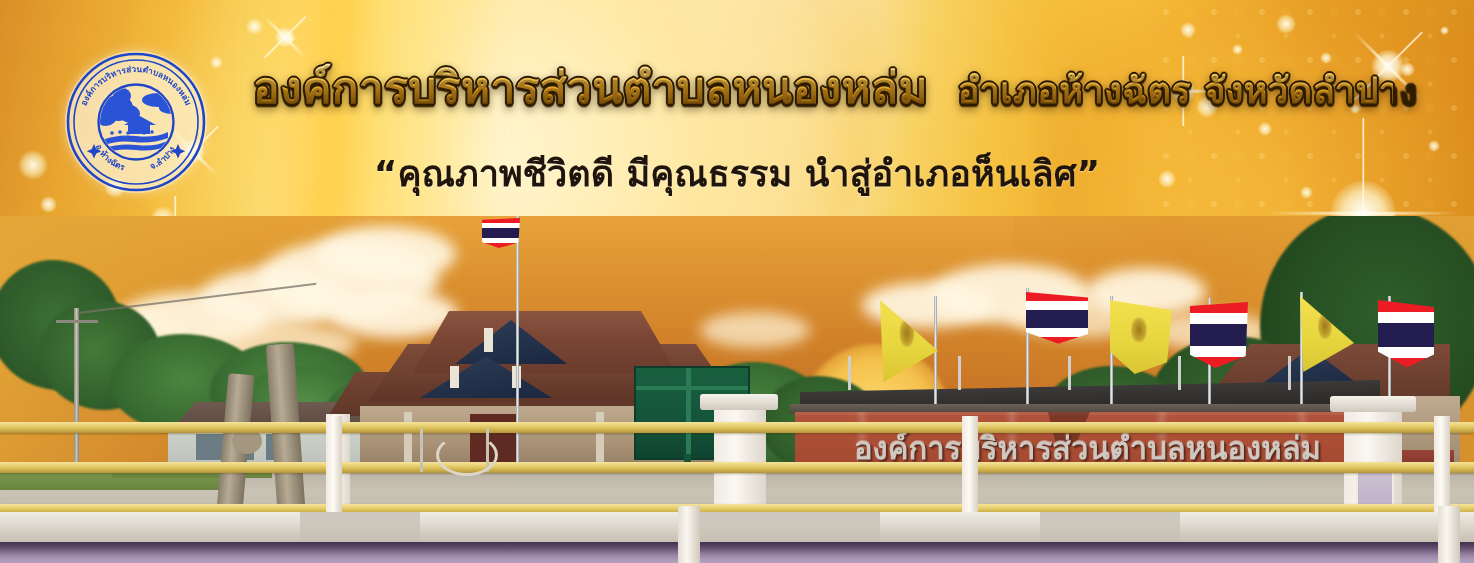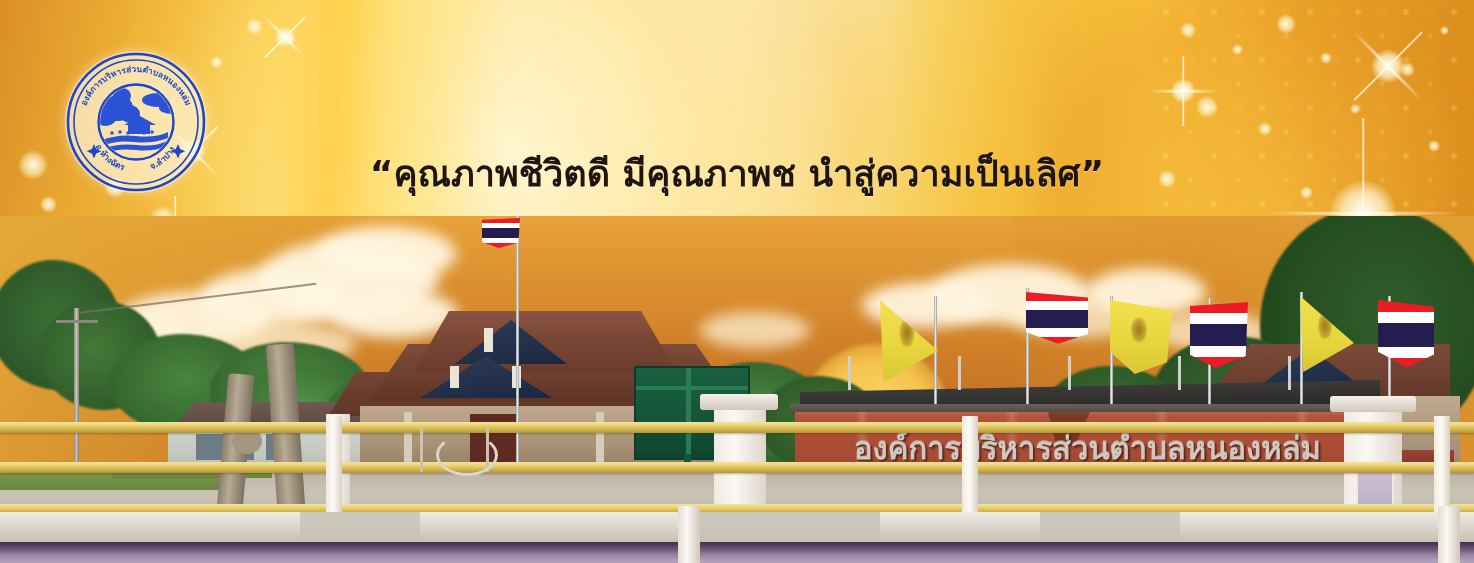--- a/index.html
+++ b/index.html
@@ -404,21 +404,25 @@
             <textPath href="#arcBotR" startOffset="50%" text-anchor="middle">จ.ลำปาง</textPath>
           </text>
         </g>
         <g fill="#1f46c8">
           <path d="M32 96 l2.2 5 l5 2.2 l-5 2.2 l-2.2 5 l-2.2 -5 l-5 -2.2 l5 -2.2 z"></path>
           <path d="M116 96 l2.2 5 l5 2.2 l-5 2.2 l-2.2 5 l-2.2 -5 l-5 -2.2 l5 -2.2 z"></path>
         </g>
       </svg>
     </div>
 
-    <div class="hdr-slogan">“คุณภาพชีวิตดี มีคุณภาพช นำสู่ความเป็นเลิศ”</div>
+    <div class="hdr-title">
+      <span>องค์การบริหารส่วนตำบลหนองหล่ม</span>
+      <span class="t-sub" style="margin-left:14px;">อำเภอห้างฉัตร จังหวัดลำปาง</span>
+    </div>
+    <div class="hdr-slogan">“คุณภาพชีวิตดี มีคุณธรรม นำสู่อำเภอห็นเลิศ”</div>
   </div>
 
   <div class="photo">
 
     <div class="sky"></div>
     <div class="sky-l"></div>
     <div class="sky-r"></div>
     <div class="sun-disc"></div>
 
     <div class="cloud" style="left:200px;top:52px;width:150px;height:58px;"></div>

